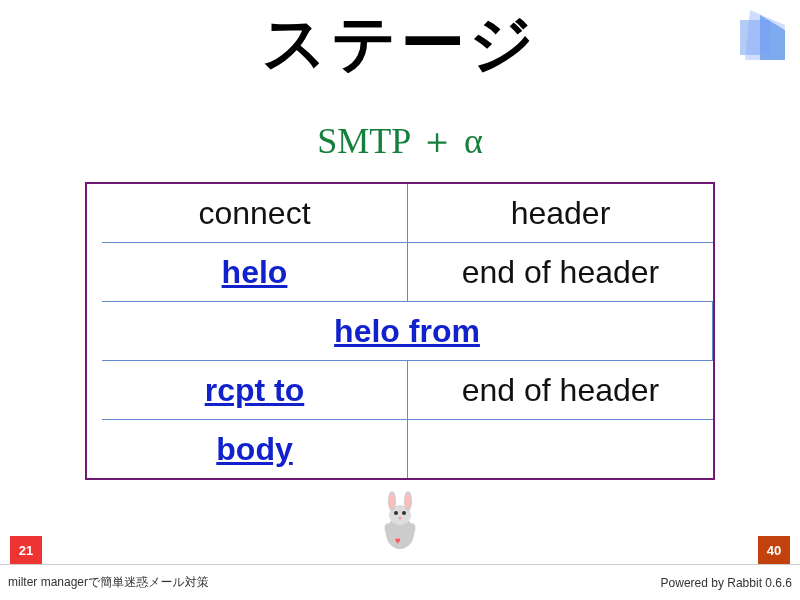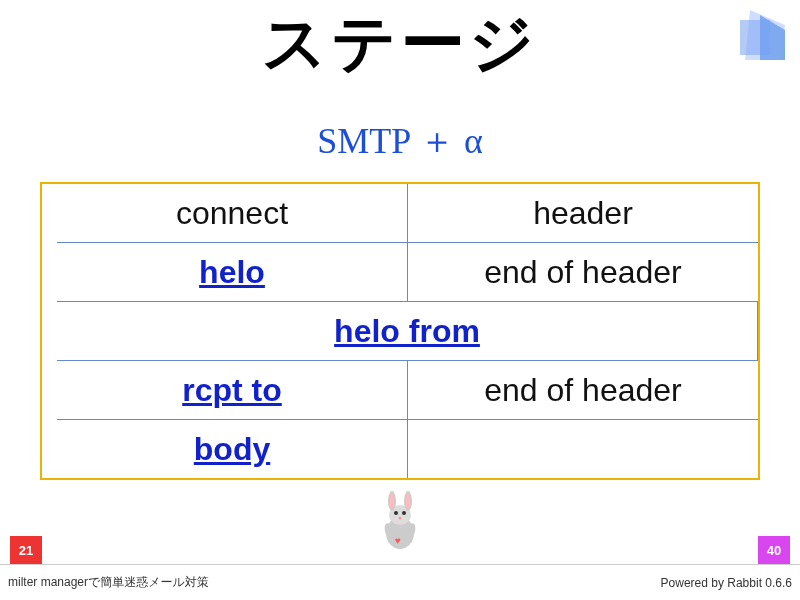--- a/index.html
+++ b/index.html
@@ -26,30 +26,30 @@
       font-size: 64px;
       font-weight: bold;
       color: #000000;
       text-align: center;
       font-family: 'MS Gothic', 'Yu Gothic', sans-serif;
       letter-spacing: 4px;
     }
 
     .subtitle {
       font-size: 36px;
-      color: #1d4ed8;
+      color: #15803d;
       text-align: center;
       margin-top: 30px;
       margin-bottom: 16px;
       font-family: serif;
     }
 
     .table-container {
-      border: 2px solid #eab308;
-      width: 720px;
+      border: 2px solid #701a75;
+      width: 630px;
       padding-left: 15px;
     }
 
     .table-row {
       display: flex;
       border-bottom: 1px solid #6688cc;
     }
 
     .table-row:last-child {
       border-bottom: none;
@@ -119,21 +119,21 @@
     }
 
     .page-badge-left {
       background: #ee3333;
       position: absolute;
       bottom: 36px;
       left: 10px;
     }
 
     .page-badge-right {
-      background: #d946ef;
+      background: #c2410c;
       position: absolute;
       bottom: 36px;
       right: 10px;
     }
 
     
     .mascot {
       position: absolute;
       bottom: 40px;
       left: 50%;

